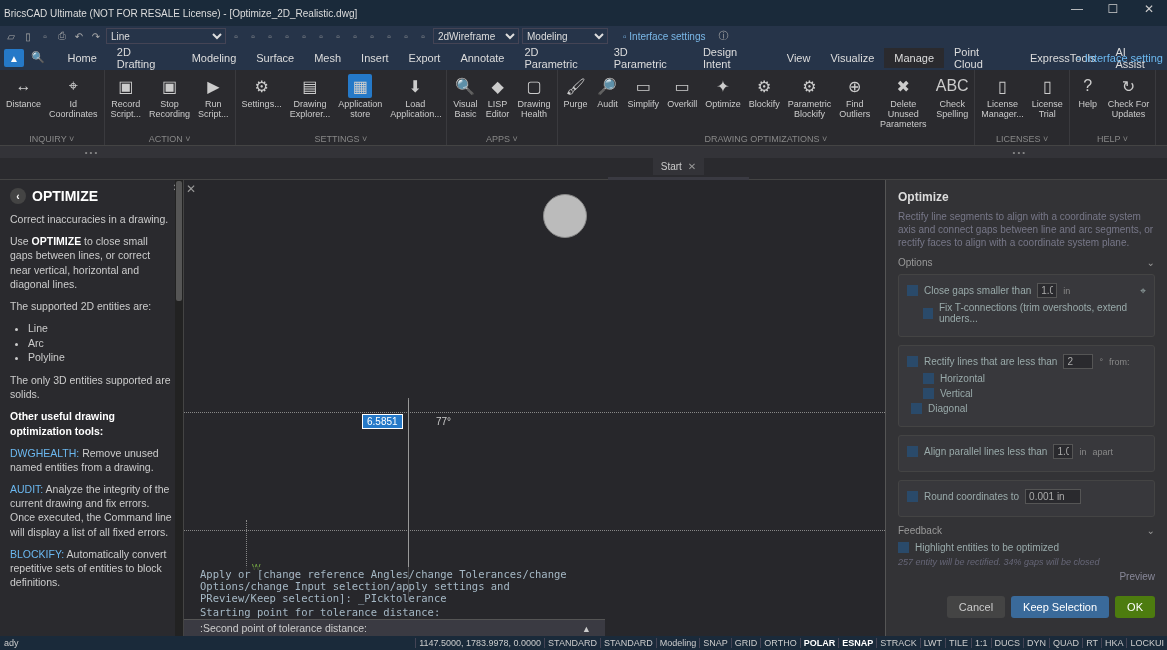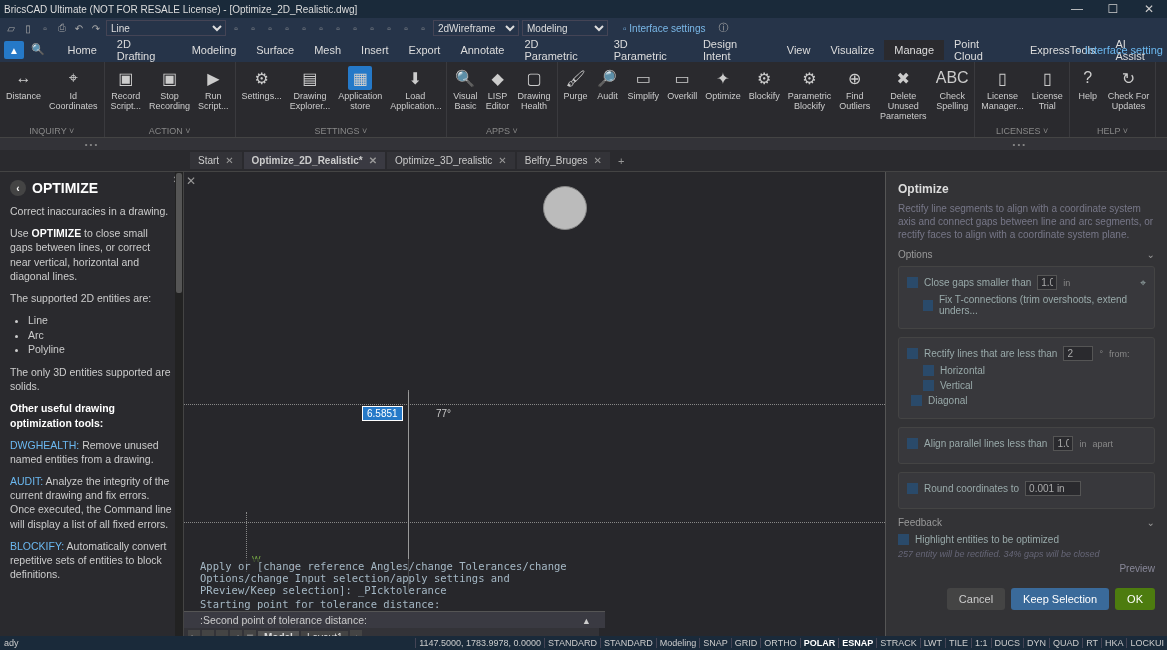--- a/index.html
+++ b/index.html
@@ -1,19 +1,19 @@
 <!DOCTYPE html>
 <html><head>
 <meta charset="utf-8">
 <style>
 * { box-sizing: border-box; margin: 0; padding: 0; font-family: "Segoe UI", Arial, sans-serif; }
 body { background: #2a2a2e; color: #ccc; font-size: 11px; width: 1167px; height: 650px; overflow: hidden; position: relative; }
 
 
-.titlebar { background: #1a2a3a; height: 18px; display: flex; align-items: center; padding: 0 4px; }
+.titlebar { background: #1a2a3a; height: 26px; display: flex; align-items: center; padding: 0 4px; }
 .titlebar .title { color: #ddd; font-size: 10px; }
 .win-controls { position: absolute; right: 0; top: 0; display: flex; }
 .win-controls span { width: 36px; height: 18px; display: flex; align-items: center; justify-content: center; color: #ccc; font-size: 12px; }
 
 
 .qat { background: #263449; height: 20px; display: flex; align-items: center; padding: 0 4px; gap: 3px; }
 .qat .qicon { width: 14px; height: 14px; display: inline-flex; align-items: center; justify-content: center; font-size: 10px; color: #aaa; }
 .qat select { background: #263449; color: #ddd; border: 1px solid #445; font-size: 10px; height: 16px; }
 .qat-link { color: #7ab8e8; font-size: 10px; margin-left: 12px; }
 
@@ -32,21 +32,21 @@
 .ritem { display: flex; flex-direction: column; align-items: center; justify-content: flex-start; padding: 2px 4px; cursor: pointer; min-width: 32px; }
 .ritem .ricon { width: 24px; height: 24px; display: flex; align-items: center; justify-content: center; font-size: 16px; color: #ccc; margin-bottom: 2px; }
 .ritem .rlabel { font-size: 9px; color: #ccc; text-align: center; line-height: 1.1; max-width: 50px; }
 .rgroup-title { font-size: 9px; color: #888; text-align: center; padding: 1px 0; }
 .ricon.blue { background: #2579c8; border-radius: 2px; }
 
 
 .collapse-bar { background: #333338; height: 12px; display: flex; align-items: center; justify-content: center; color: #888; font-size: 8px; letter-spacing: 2px; }
 
 
-.doctabs { background: #2a2a2e; height: 22px; display: flex; align-items: center; padding-left: 190px; border-bottom: 1px solid #444; gap: 2px; }
+.doctabs { background: #2a2a2e; height: 22px; display: flex; align-items: center; padding-left: 190px; border-bottom: 1px solid #444; gap: 2px; flex-direction: column; }
 .doctab { background: #333338; padding: 3px 8px; font-size: 10px; display: flex; align-items: center; gap: 6px; cursor: pointer; }
 .doctab.active { background: #3a3a42; font-weight: bold; }
 .doctab .x { color: #999; font-size: 10px; }
 .doctab-add { color: #999; padding: 0 6px; cursor: pointer; }
 
 
 .main { display: flex; height: 474px; position: relative; }
 
 
 .help-panel { width: 184px; background: #2a2a2e; border-right: 1px solid #444; padding: 8px 10px; font-size: 10.5px; color: #ccc; overflow: hidden; position: relative; }
@@ -273,20 +273,21 @@
         </div>
         <div class="ritem">
           <div class="ricon">✖</div>
           <div class="rlabel">Delete Unused<br>Parameters</div>
         </div>
         <div class="ritem">
           <div class="ricon">ABC</div>
           <div class="rlabel">Check<br>Spelling</div>
         </div>
       </div>
+      <div class="rgroup-title">DRAWING OPTIMIZATIONS ˅</div>
     </div>
     <div class="rgroup">
       <div class="rgroup-items">
         <div class="ritem">
           <div class="ricon">▯</div>
           <div class="rlabel">License<br>Manager...</div>
         </div>
         <div class="ritem">
           <div class="ricon">▯</div>
           <div class="rlabel">License<br>Trial</div>

